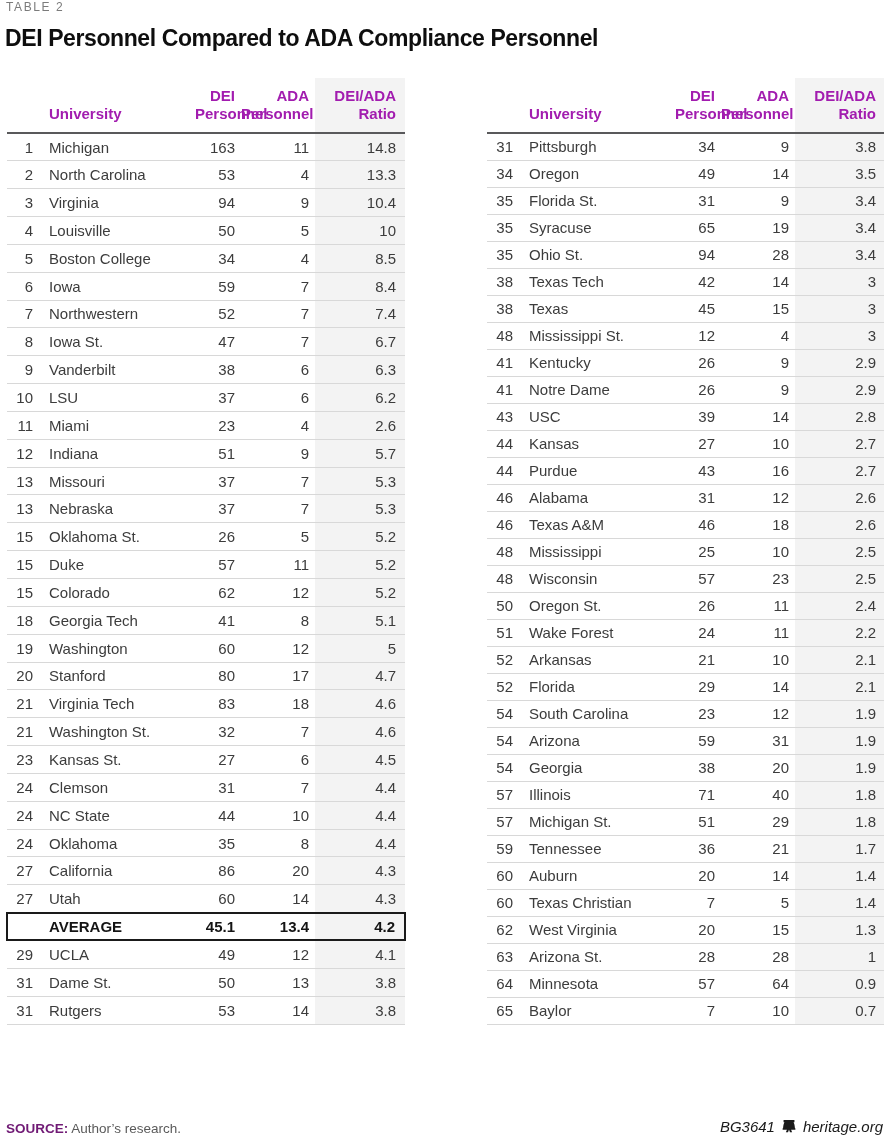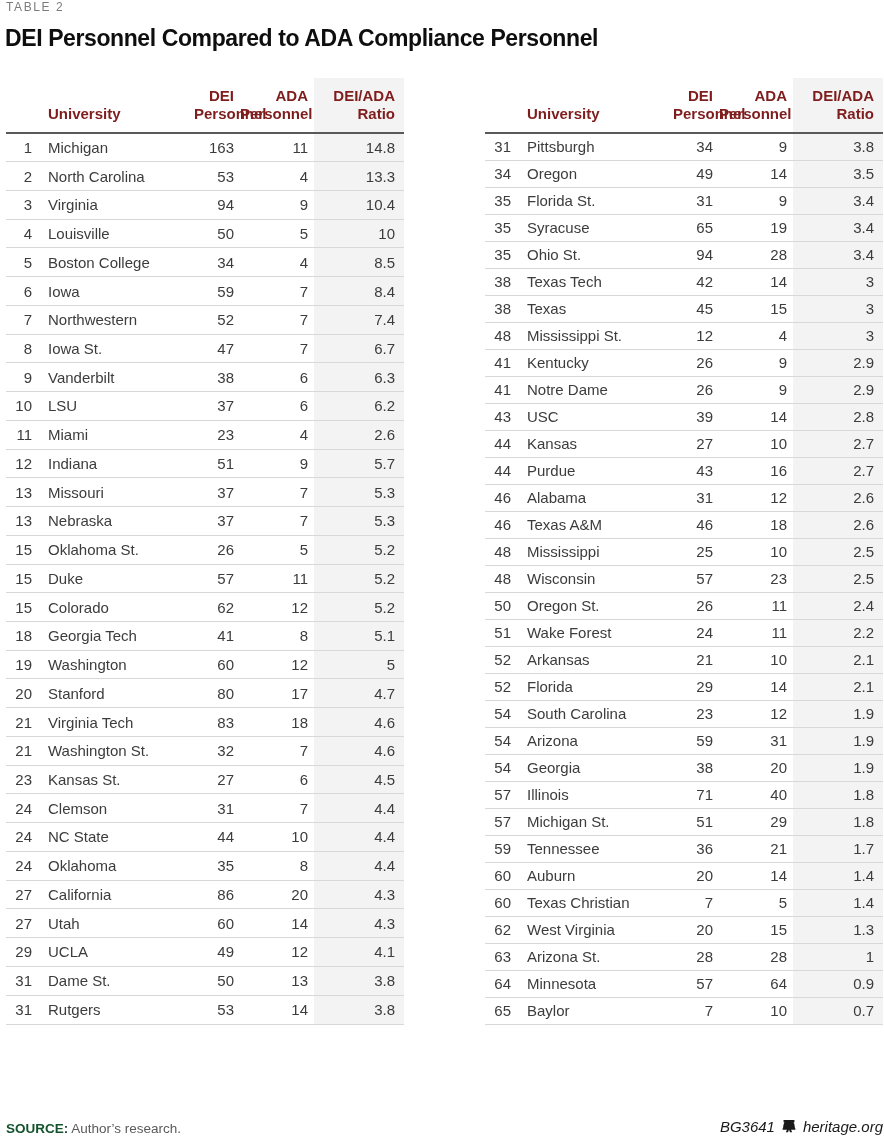--- a/index.html
+++ b/index.html
@@ -25,21 +25,21 @@
   table.rank-table {
     width:398px; border-collapse:collapse; table-layout:fixed;
   }
   col.c-rank  { width:28px; }
   col.c-uni   { width:160px; }
   col.c-dei   { width:46px; }
   col.c-ada   { width:74px; }
   col.c-ratio { width:90px; }
   thead th {
     vertical-align:bottom; font-size:15px; line-height:18px;
-    font-weight:bold; color:#7f1d1d;
+    font-weight:bold; color:#a21caf;
     padding:8px 0 9px 0; border-bottom:2px solid #59595b;
     height:55px;
   }
   th.h-uni   { text-align:left; padding-left:14px; }
   th.h-num   { text-align:right; padding-right:6px; }
   th.h-ratio { text-align:right; padding-right:9px; background:#f3f3f3; }
   tbody td {
     height:27px; font-size:15px; color:#3c3c3c;
     border-bottom:1px solid #d8d8d8; white-space:nowrap;
   }
@@ -48,21 +48,21 @@
   td.dei, td.ada { text-align:right; padding-right:6px; }
   td.ratio { text-align:right; padding-right:9px; background:#f3f3f3; }
   tr.average td { font-weight:bold; color:#141414;
     border-top:2px solid #1a1a1a; border-bottom:2px solid #1a1a1a; }
   tr.average td:first-child { border-left:2px solid #1a1a1a; }
   tr.average td:last-child  { border-right:2px solid #1a1a1a; }
   .source-note {
     position:absolute; left:6px; top:1121px;
     font-size:13.5px; color:#5a5a5a;
   }
-  .source-note b { color:#14532d; font-weight:bold; }
+  .source-note b { color:#701a75; font-weight:bold; }
   .footer-right {
     position:absolute; right:1px; top:1118px;
     display:flex; align-items:center; gap:6px;
     font-size:15px; color:#1a1a1a;font-style:italic;
   }
   .bell-icon svg { display:block; }
 </style>
 </head>
 <body>
 
@@ -289,20 +289,27 @@
           <td class="ada">20</td>
           <td class="ratio">4.3</td>
         </tr>
         <tr>
           <td class="rank">27</td>
           <td class="uni">Utah</td>
           <td class="dei">60</td>
           <td class="ada">14</td>
           <td class="ratio">4.3</td>
         </tr>
+        <tr class="average">
+          <td class="rank"></td>
+          <td class="uni">AVERAGE</td>
+          <td class="dei">45.1</td>
+          <td class="ada">13.4</td>
+          <td class="ratio">4.2</td>
+        </tr>
         <tr>
           <td class="rank">29</td>
           <td class="uni">UCLA</td>
           <td class="dei">49</td>
           <td class="ada">12</td>
           <td class="ratio">4.1</td>
         </tr>
         <tr>
           <td class="rank">31</td>
           <td class="uni">Dame St.</td>

